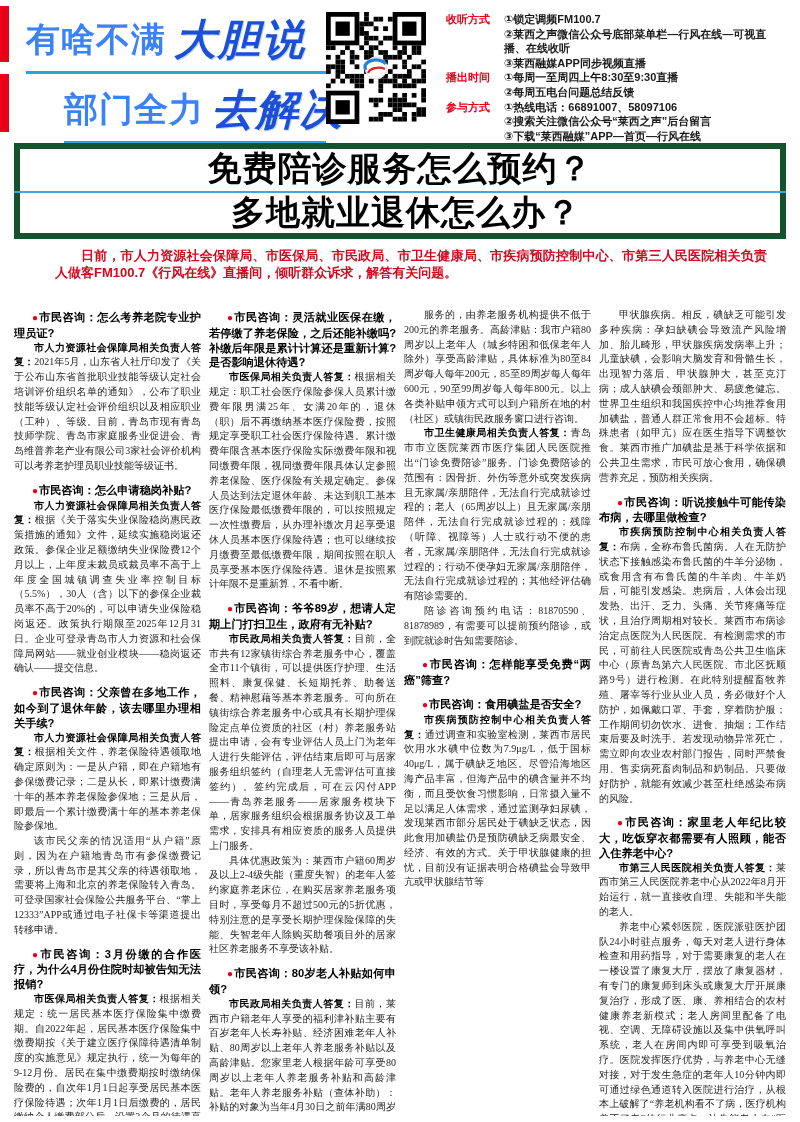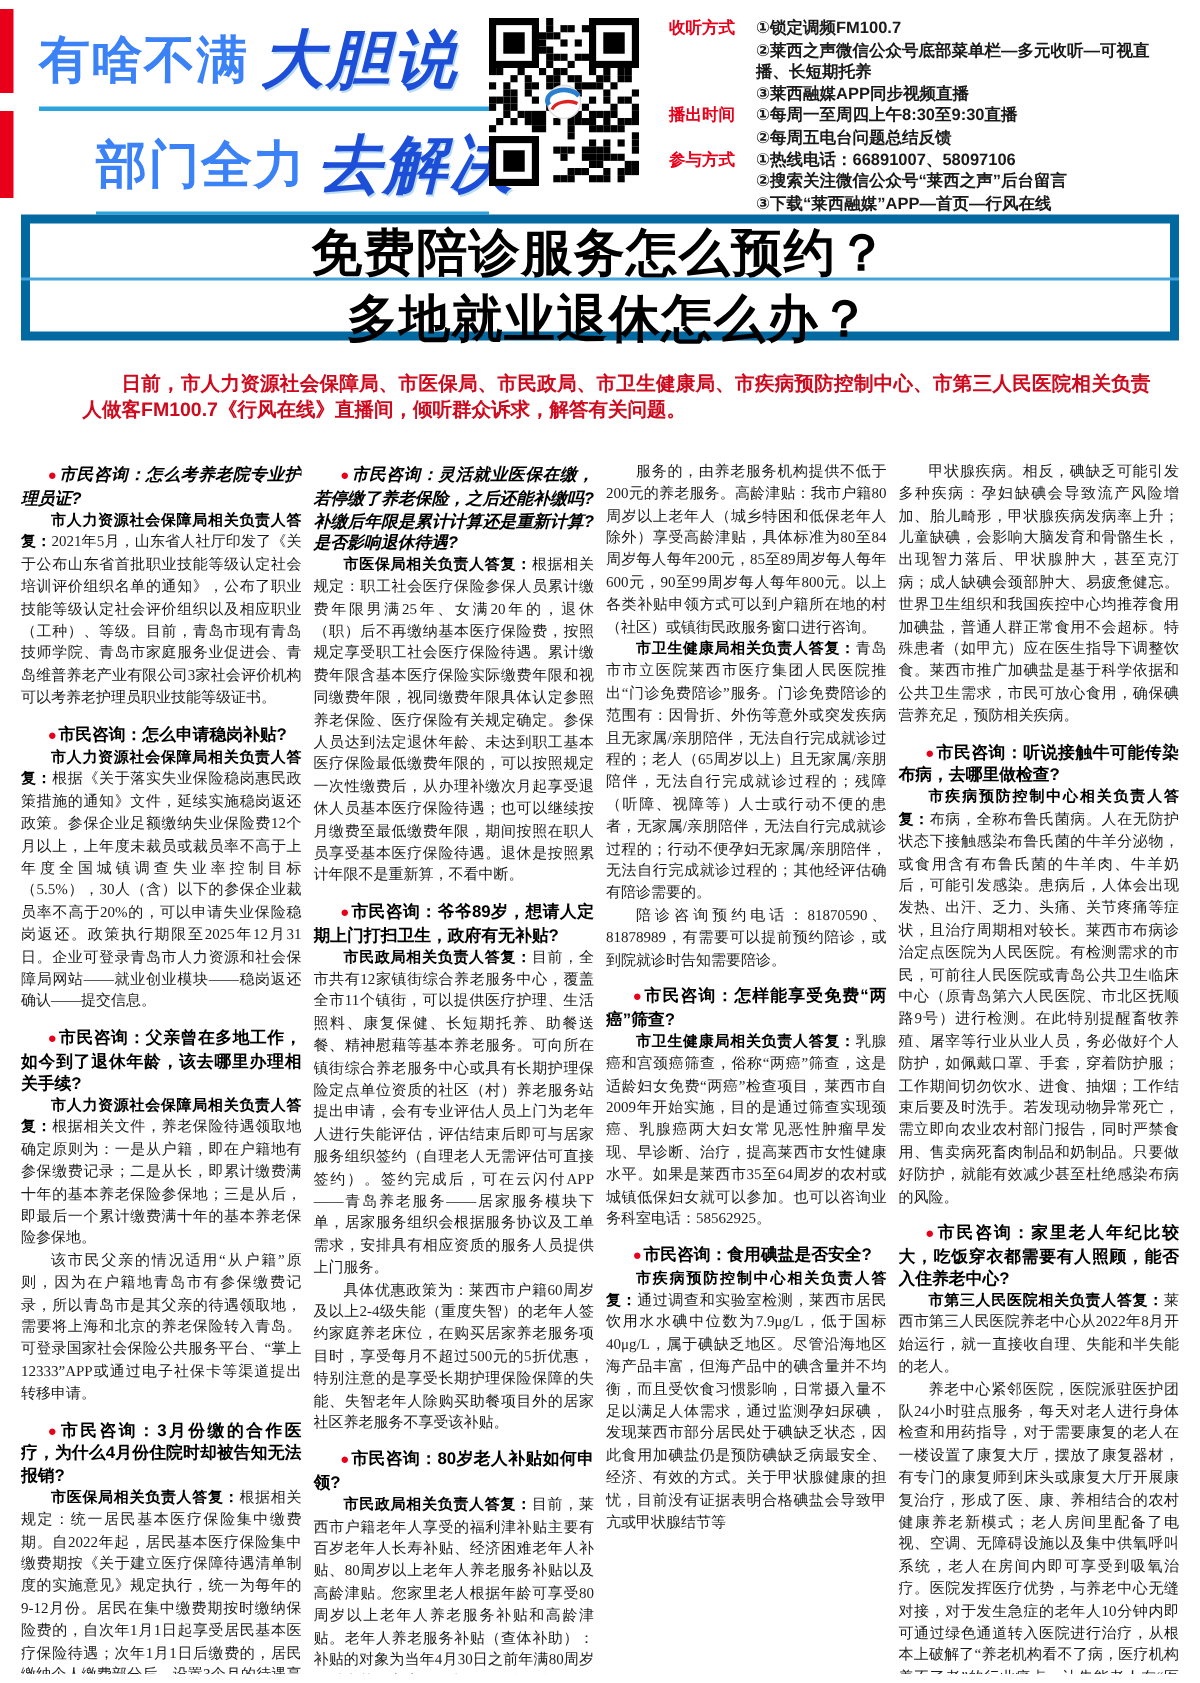--- a/index.html
+++ b/index.html
@@ -36,22 +36,22 @@
     flex:1;padding:6px 0 0 12px;
     font-family:"Liberation Sans","DejaVu Sans",sans-serif;
     font-size:11px;line-height:14.6px;font-weight:bold;color:#1a1a1a;
   }
   .info-row{display:flex;}
   .info-label{color:#e8001b;width:58px;flex:0 0 58px;font-weight:bold;}
   .info-items{flex:1;}
 
   
   .headline-box{
-    position:absolute;left:14px;top:143px;width:772px;height:84px;
-    border:6px solid #0369a1;box-sizing:border-box;background:#fff;
+    position:absolute;left:14px;top:143px;width:772px;height:96px;
+    border:6px solid #14532d;box-sizing:border-box;background:#fff;
   }
   .headline-box .mid-rule{
     position:absolute;left:-6px;right:-6px;top:50%;height:2px;background:#45a4da;
   }
   .headline-line{
     height:42px;display:flex;align-items:center;justify-content:center;
     font-family:"Liberation Serif","DejaVu Serif",serif;
     font-weight:900;font-size:34px;color:#000;letter-spacing:1px;
   }
   .headline-line.h1{margin-top:-1px;}
@@ -70,21 +70,21 @@
     position:absolute;left:14px;top:308px;width:772px;height:808px;
     display:flex;gap:8px;overflow:hidden;
   }
   .col{flex:1;min-width:0;overflow:hidden;text-align:justify;}
   .col p{margin:0;font-size:10px;line-height:14.8px;color:#1c1c1c;text-indent:2em;}
   .col p.q{
     font-family:"Liberation Sans","DejaVu Sans",sans-serif;
     font-weight:bold;color:#000;margin-top:9px;text-indent:1.6em;
     font-size:11.2px;
   }
-  .col > p.q:first-child{margin-top:2px;font-style:italic;}
+  .col > p.q:first-child{margin-top:2px;}
   .dot{color:#e8001b;font-size:10px;margin-right:1px;}
   .lead{font-family:"Liberation Sans","DejaVu Sans",sans-serif;font-weight:bold;color:#000;}
 </style>
 </head>
 <body>
 
 <div class="edge-mark m1"></div>
 <div class="edge-mark m2"></div>
 
 <div class="masthead">
@@ -261,21 +261,21 @@
         <circle cx="50" cy="56" r="11" fill="#fff" stroke="#ddd"></circle>
         <path d="M40,58 A 11 7 0 0 1 60,52" stroke="#2b7fd0" stroke-width="3.2" fill="none"></path>
         <path d="M42,61 A 11 7 0 0 1 59,57" stroke="#d22" stroke-width="2.2" fill="none"></path>
       </svg>
   </div>
   <div class="info-box">
     <div class="info-row">
       <span class="info-label">收听方式</span>
       <div class="info-items">
         <div>①锁定调频FM100.7</div>
-        <div>②莱西之声微信公众号底部菜单栏—多元收听—可视直播、长短期托养</div>
+        <div>②莱西之声微信公众号底部菜单栏—行风在线—可视直播、在线收听</div>
         <div>③莱西融媒APP同步视频直播</div>
       </div>
     </div>
     <div class="info-row">
       <span class="info-label">播出时间</span>
       <div class="info-items">
         <div>①每周一至周四上午8:30至9:30直播</div>
         <div>②每周五电台问题总结反馈</div>
       </div>
     </div>
@@ -317,21 +317,20 @@
       <p class="a"><b class="lead">市民政局相关负责人答复：</b>目前，全市共有12家镇街综合养老服务中心，覆盖全市11个镇街，可以提供医疗护理、生活照料、康复保健、长短期托养、助餐送餐、精神慰藉等基本养老服务。可向所在镇街综合养老服务中心或具有长期护理保险定点单位资质的社区（村）养老服务站提出申请，会有专业评估人员上门为老年人进行失能评估，评估结束后即可与居家服务组织签约（自理老人无需评估可直接签约）。签约完成后，可在云闪付APP——青岛养老服务——居家服务模块下单，居家服务组织会根据服务协议及工单需求，安排具有相应资质的服务人员提供上门服务。</p>
       <p class="pp">具体优惠政策为：莱西市户籍60周岁及以上2-4级失能（重度失智）的老年人签约家庭养老床位，在购买居家养老服务项目时，享受每月不超过500元的5折优惠，特别注意的是享受长期护理保险保障的失能、失智老年人除购买助餐项目外的居家社区养老服务不享受该补贴。</p>
       <p class="q"><span class="dot">●</span>市民咨询：80岁老人补贴如何申领?</p>
       <p class="a"><b class="lead">市民政局相关负责人答复：</b>目前，莱西市户籍老年人享受的福利津补贴主要有百岁老年人长寿补贴、经济困难老年人补贴、80周岁以上老年人养老服务补贴以及高龄津贴。您家里老人根据年龄可享受80周岁以上老年人养老服务补贴和高龄津贴。老年人养老服务补贴（查体补助）：补贴的对象为当年4月30日之前年满80周岁及以上莱西市户籍的老年人，每人每年150元，选择购买养老</p>
     </div>
     <div class="col">
       <p class="pp">服务的，由养老服务机构提供不低于200元的养老服务。高龄津贴：我市户籍80周岁以上老年人（城乡特困和低保老年人除外）享受高龄津贴，具体标准为80至84周岁每人每年200元，85至89周岁每人每年600元，90至99周岁每人每年800元。以上各类补贴申领方式可以到户籍所在地的村（社区）或镇街民政服务窗口进行咨询。</p>
       <p class="a"><b class="lead">市卫生健康局相关负责人答复：</b>青岛市市立医院莱西市医疗集团人民医院推出“门诊免费陪诊”服务。门诊免费陪诊的范围有：因骨折、外伤等意外或突发疾病且无家属/亲朋陪伴，无法自行完成就诊过程的；老人（65周岁以上）且无家属/亲朋陪伴，无法自行完成就诊过程的；残障（听障、视障等）人士或行动不便的患者，无家属/亲朋陪伴，无法自行完成就诊过程的；行动不便孕妇无家属/亲朋陪伴，无法自行完成就诊过程的；其他经评估确有陪诊需要的。</p>
       <p class="pp">陪诊咨询预约电话：81870590、81878989，有需要可以提前预约陪诊，或到院就诊时告知需要陪诊。</p>
       <p class="q"><span class="dot">●</span>市民咨询：怎样能享受免费“两癌”筛查?</p>
-      <p class="a"><b class="lead">市卫生健康局相关负责人答复：</b>乳腺癌和宫颈癌筛查，俗称“两癌”筛查，这是适龄妇女免费“两癌”检查项目，莱西市自2009年开始实施，目的是通过筛查实现颈癌、乳腺癌两大妇女常见恶性肿瘤早发现、早诊断、治疗，提高莱西市女性健康水平。如果是莱西市35至64周岁的农村或城镇低保妇女就可以参加。也可以咨询业务科室电话：58562925。</p>
       <p class="q"><span class="dot">●</span>市民咨询：食用碘盐是否安全?</p>
       <p class="a"><b class="lead">市疾病预防控制中心相关负责人答复：</b>通过调查和实验室检测，莱西市居民饮用水水碘中位数为7.9μg/L，低于国标40μg/L，属于碘缺乏地区。尽管沿海地区海产品丰富，但海产品中的碘含量并不均衡，而且受饮食习惯影响，日常摄入量不足以满足人体需求，通过监测孕妇尿碘，发现莱西市部分居民处于碘缺乏状态，因此食用加碘盐仍是预防碘缺乏病最安全、经济、有效的方式。关于甲状腺健康的担忧，目前没有证据表明合格碘盐会导致甲亢或甲状腺结节等</p>
     </div>
     <div class="col">
       <p class="pp">甲状腺疾病。相反，碘缺乏可能引发多种疾病：孕妇缺碘会导致流产风险增加、胎儿畸形，甲状腺疾病发病率上升；儿童缺碘，会影响大脑发育和骨骼生长，出现智力落后、甲状腺肿大，甚至克汀病；成人缺碘会颈部肿大、易疲惫健忘。世界卫生组织和我国疾控中心均推荐食用加碘盐，普通人群正常食用不会超标。特殊患者（如甲亢）应在医生指导下调整饮食。莱西市推广加碘盐是基于科学依据和公共卫生需求，市民可放心食用，确保碘营养充足，预防相关疾病。</p>
       <p class="q"><span class="dot">●</span>市民咨询：听说接触牛可能传染布病，去哪里做检查?</p>
       <p class="a"><b class="lead">市疾病预防控制中心相关负责人答复：</b>布病，全称布鲁氏菌病。人在无防护状态下接触感染布鲁氏菌的牛羊分泌物，或食用含有布鲁氏菌的牛羊肉、牛羊奶后，可能引发感染。患病后，人体会出现发热、出汗、乏力、头痛、关节疼痛等症状，且治疗周期相对较长。莱西市布病诊治定点医院为人民医院。有检测需求的市民，可前往人民医院或青岛公共卫生临床中心（原青岛第六人民医院、市北区抚顺路9号）进行检测。在此特别提醒畜牧养殖、屠宰等行业从业人员，务必做好个人防护，如佩戴口罩、手套，穿着防护服；工作期间切勿饮水、进食、抽烟；工作结束后要及时洗手。若发现动物异常死亡，需立即向农业农村部门报告，同时严禁食用、售卖病死畜肉制品和奶制品。只要做好防护，就能有效减少甚至杜绝感染布病的风险。</p>
       <p class="q"><span class="dot">●</span>市民咨询：家里老人年纪比较大，吃饭穿衣都需要有人照顾，能否入住养老中心?</p>
       <p class="a"><b class="lead">市第三人民医院相关负责人答复：</b>莱西市第三人民医院养老中心从2022年8月开始运行，就一直接收自理、失能和半失能的老人。</p>
       <p class="pp">养老中心紧邻医院，医院派驻医护团队24小时驻点服务，每天对老人进行身体检查和用药指导，对于需要康复的老人在一楼设置了康复大厅，摆放了康复器材，有专门的康复师到床头或康复大厅开展康复治疗，形成了医、康、养相结合的农村健康养老新模式；老人房间里配备了电视、空调、无障碍设施以及集中供氧呼叫系统，老人在房间内即可享受到吸氧治疗。医院发挥医疗优势，与养老中心无缝对接，对于发生急症的老年人10分钟内即可通过绿色通道转入医院进行治疗，从根本上破解了“养老机构看不了病，医疗机构养不了老”的行业痛点，让失能老人在“医养结合”中获得有尊严的照护，让农村老人也能在家门口享受到老有所养、病有所医、失有所护的养老服务。</p>

